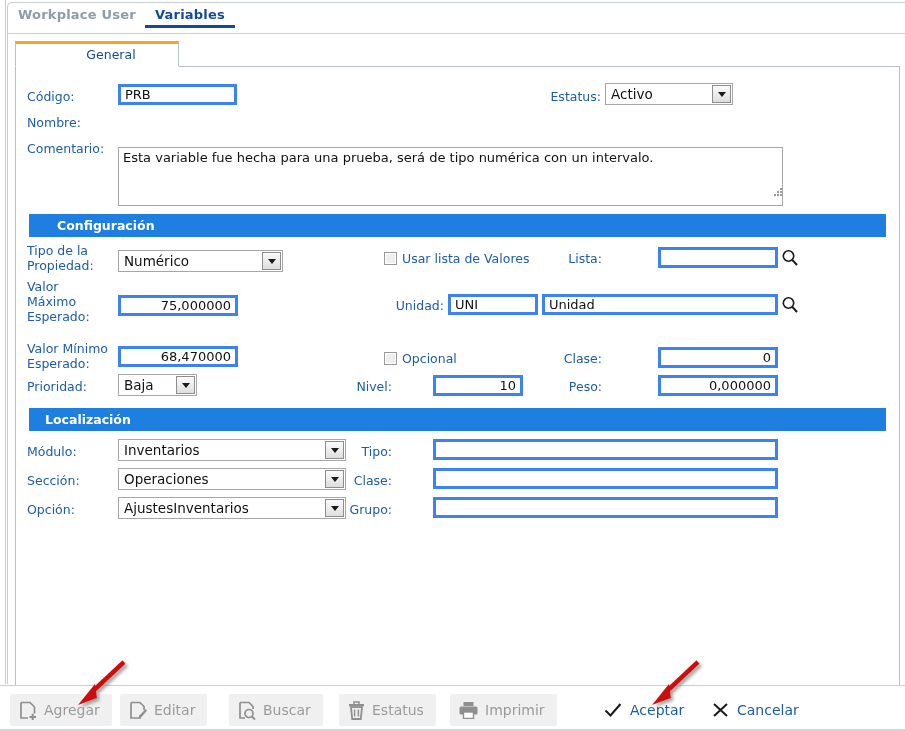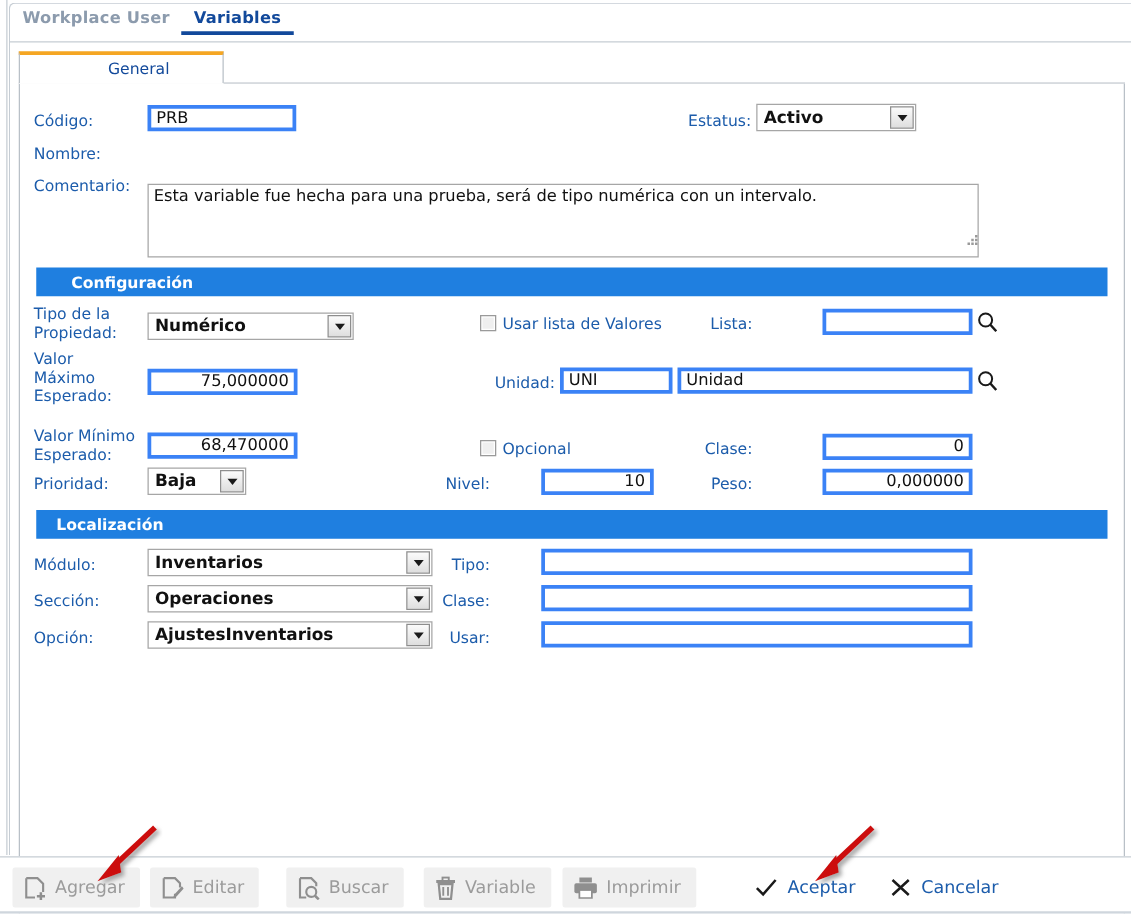--- a/index.html
+++ b/index.html
@@ -113,21 +113,20 @@
     overflow: hidden;
     margin-top: 11px;
   }
 
   
   .combo {
     position: absolute;
     height: 22px;
     border: 1px solid #a6a6a6;
     background: #ffffff;
-    font-weight: bold;
   }
   .combo .txt {
     position: absolute; left: 5px; top: 0; right: 22px;
     line-height: 20px; font-size: 13.5px; color: #111111;
     white-space: nowrap; overflow: hidden;
   }
   .combo .arrow-btn {
     position: absolute; right: 1px; top: 1px; bottom: 1px; width: 19px;
     background: linear-gradient(#fbfbfb, #dedede);
     border: 1px solid #8d8d8d;
@@ -316,21 +315,21 @@
 
     <div class="lbl right" style="left:311px; top:406px; width:65px;">Clase:</div>
     <input class="fld" style="left: 417px; top: 401px; width: 345px;" type="text" value="">
 
     <div class="lbl" style="left:11px; top:435px;">Opción:</div>
     <div class="combo" style="left:102px; top:430px; width:228px;">
       <div class="txt">AjustesInventarios</div>
       <div class="arrow-btn"></div>
     </div>
 
-    <div class="lbl right" style="left:311px; top:435px; width:65px;">Usar:</div>
+    <div class="lbl right" style="left:311px; top:435px; width:65px;">Grupo:</div>
     <input class="fld" style="left: 417px; top: 430px; width: 345px;" type="text" value="">
 
   </div>
 
   <div class="toolbar">
 
     <div class="tb-btn" style="left:10px;">
       <span class="ico">
         <svg width="18" height="19" viewBox="0 0 18 19">
           <path d="M2 1.5 H11 L15.5 6 V12.5" fill="none" stroke="#8f8f8f" stroke-width="1.7"></path>
@@ -366,21 +365,21 @@
 
     <div class="tb-btn" style="left:339px;">
       <span class="ico">
         <svg width="17" height="19" viewBox="0 0 17 19">
           <rect x="1" y="3" width="15" height="2.4" fill="#8f8f8f"></rect>
           <path d="M3 6.2 H14 L12.8 18 H4.2 Z" fill="none" stroke="#8f8f8f" stroke-width="1.8"></path>
           <path d="M6.6 8.6 V15.6 M10.4 8.6 V15.6" stroke="#8f8f8f" stroke-width="1.5"></path>
           <path d="M6 3 V1 H11 V3" fill="none" stroke="#8f8f8f" stroke-width="1.5"></path>
         </svg>
       </span>
-      <span>Variable</span>
+      <span>Estatus</span>
     </div>
 
     <div class="tb-btn" style="left:450px;">
       <span class="ico">
         <svg width="19" height="18" viewBox="0 0 19 18">
           <rect x="4.5" y="1" width="10" height="4" fill="#8f8f8f"></rect>
           <rect x="0.5" y="5.5" width="18" height="8" rx="1.5" fill="#8f8f8f"></rect>
           <rect x="4.5" y="11" width="10" height="6.5" fill="#ffffff" stroke="#8f8f8f" stroke-width="1.4"></rect>
         </svg>
       </span>

